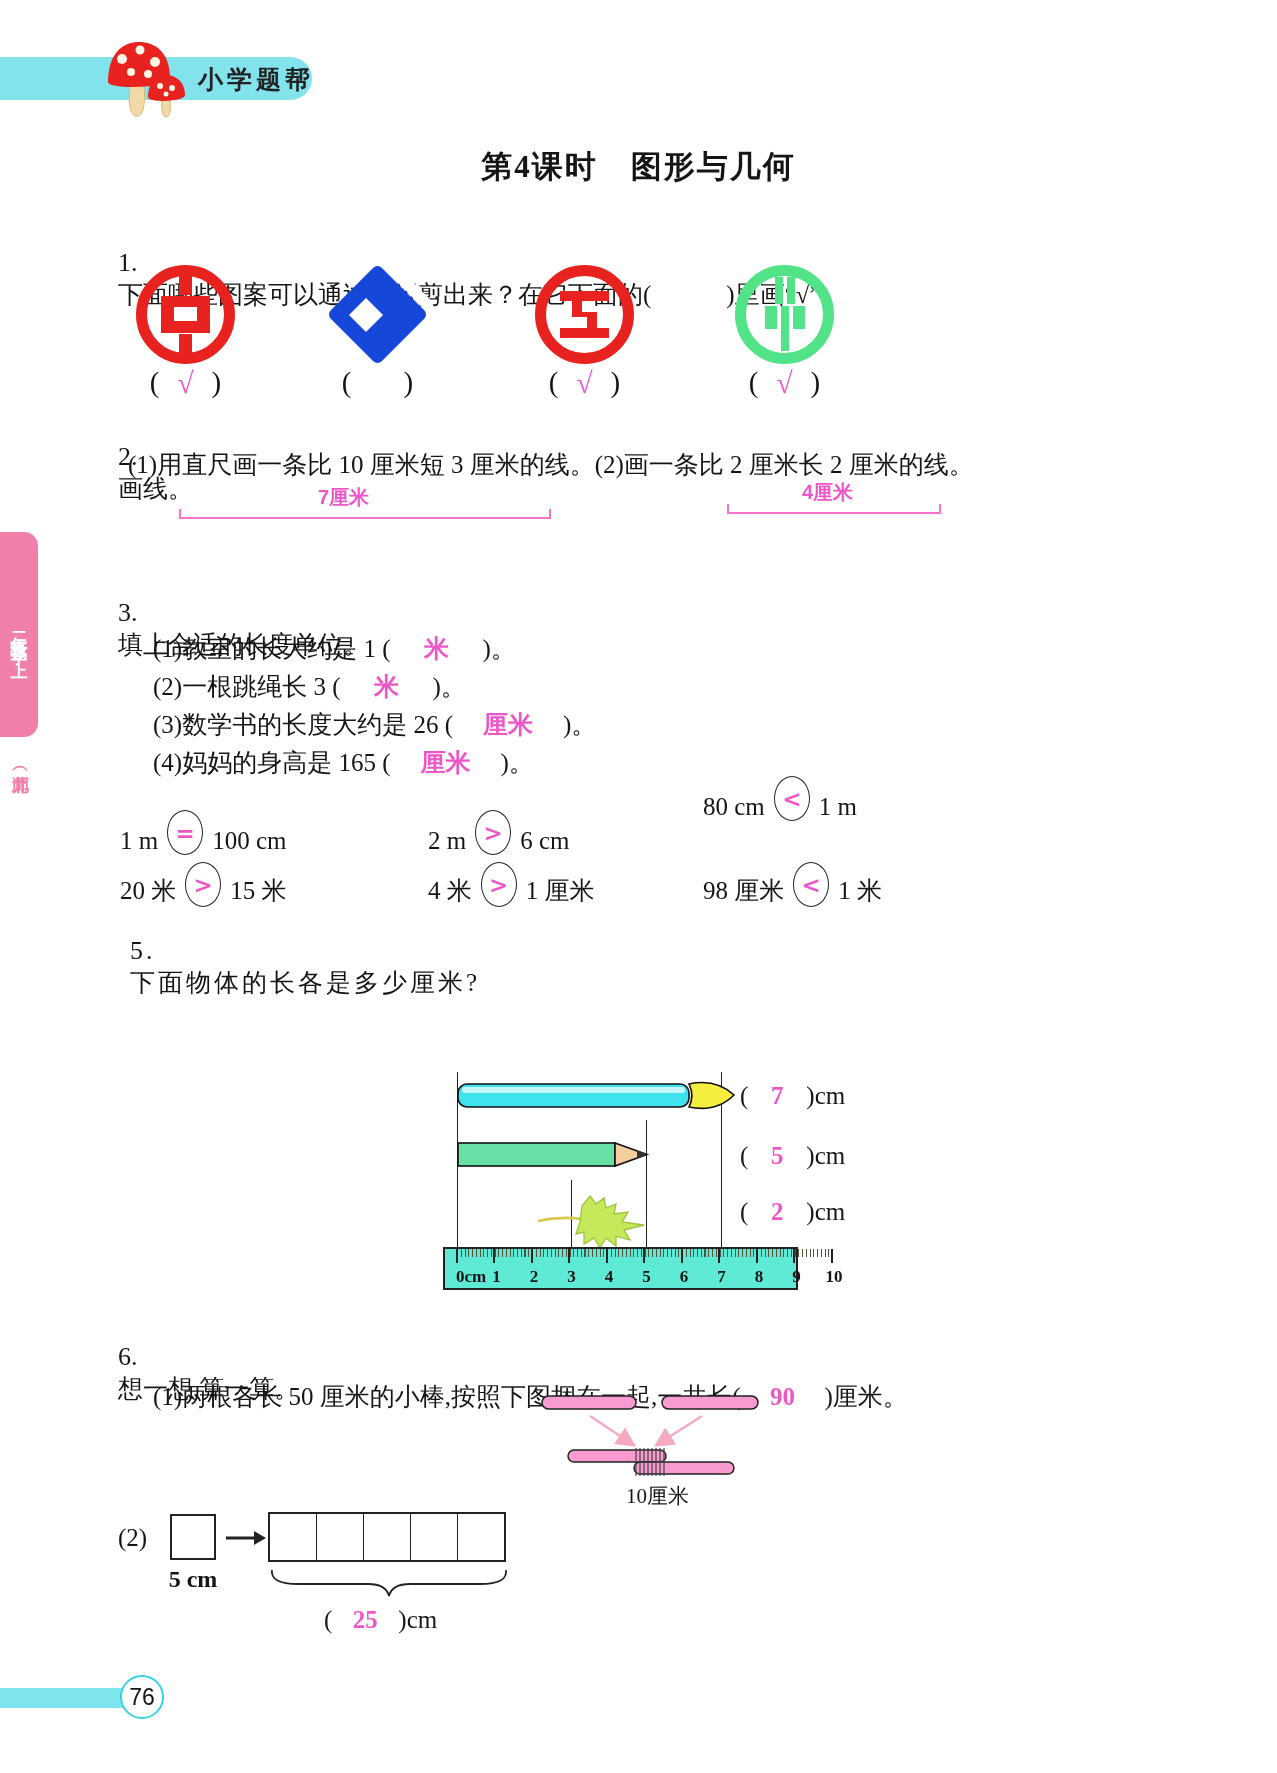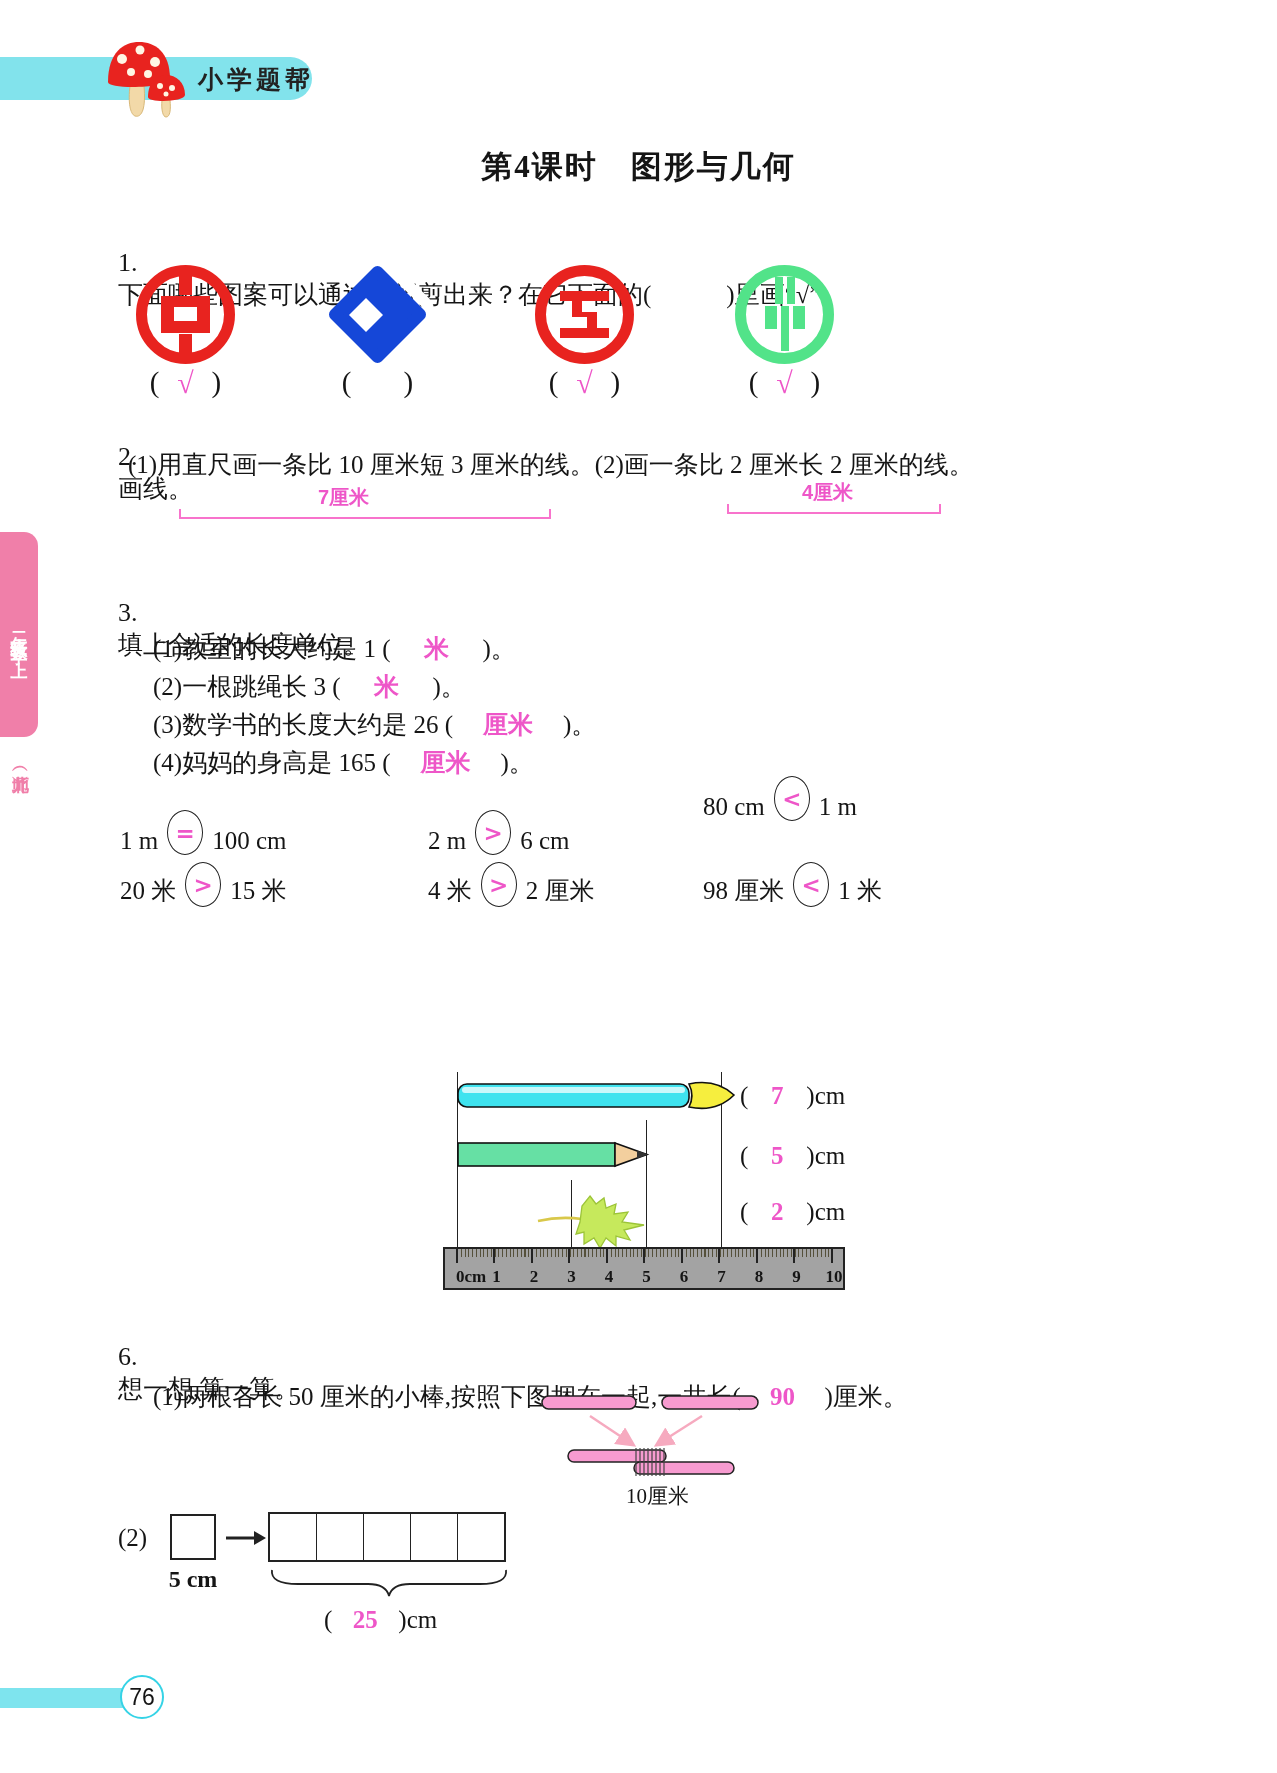--- a/index.html
+++ b/index.html
@@ -44,21 +44,21 @@
                 margin:0 9px; flex:none; }
   .cmp-sym { font-size:23px; font-weight:bold; color:#ee56c8;
              font-family:"DejaVu Sans", sans-serif; }
   .intro-circle { display:inline-block; width:40px; height:46px; border:1.6px solid #222;
                   border-radius:50%; vertical-align:-14px; margin:0 8px; }
 
   
   .vline { position:absolute; width:0; border-left:1.6px solid #222; }
   .cm-answer { display:flex; align-items:center; font-size:25px; }
   .cm-answer .blank { width:58px; font-size:25px; }
-  .ruler { left:443px; top:1247px; width:402px; height:43px; background:#a3a3a3;
+  .ruler { left:443px; top:1247px; width:355px; height:43px; background:#5eead4;
            border:2px solid #222; box-sizing:border-box; }
   .ruler .mm { position:absolute; left:12px; top:0; width:378px; height:8px;
                background:repeating-linear-gradient(to right,#55503a 0 1px,transparent 1px 3.75px); }
   .ruler .cmt { position:absolute; left:11px; top:0; width:380px; height:14px;
                 background:repeating-linear-gradient(to right,#222 0 1.8px,transparent 1.8px 37.5px); }
   .ruler .num { position:absolute; bottom:1px; transform:translateX(-50%); font-size:17px;
                 font-weight:600; }
 
   
   .bundle-label { font-size:21px; text-align:center; }
@@ -220,30 +220,34 @@
     <span class="cmp-circle">
         <span class="cmp-sym">&gt;</span>
       </span>
     <span>15 米</span>
   </div>
   <div class="abs cmp" style="left:428px;top:862px">
     <span>4 米</span>
     <span class="cmp-circle">
         <span class="cmp-sym">&gt;</span>
       </span>
-    <span>2 厘米</span>
+    <span>1 厘米</span>
   </div>
   <div class="abs cmp" style="left:703px;top:862px">
     <span>98 厘米</span>
     <span class="cmp-circle">
         <span class="cmp-sym">&lt;</span>
       </span>
     <span>1 米</span>
   </div>
 
+  <div class="abs qhead" style="left:92px;top:906px;letter-spacing:3px">
+    <span>5.</span>
+    <span class="qtext">下面物体的长各是多少厘米?</span>
+  </div>
 
   <div class="vline" style="left:457px;top:1072px;height:176px"></div>
   <div class="vline" style="left:721px;top:1072px;height:176px"></div>
   <div class="vline" style="left:646px;top:1120px;height:128px"></div>
   <div class="vline" style="left:571px;top:1180px;height:68px"></div>
 
   <svg class="abs" style="left:450px;top:1076px" width="292" height="40" viewBox="0 0 292 40">
     <rect x="8" y="8" width="231" height="23" rx="9" fill="#3fe3ef" stroke="#111" stroke-width="1.6"></rect>
     <rect x="12" y="11" width="223" height="6" rx="3" fill="#c9f8fb"></rect>
     <path d="M239,8 C258,4 272,8 284,19 C272,31 258,35 239,31 C243,23 243,16 239,8 Z" fill="#f6ee3e" stroke="#111" stroke-width="1.6"></path>

